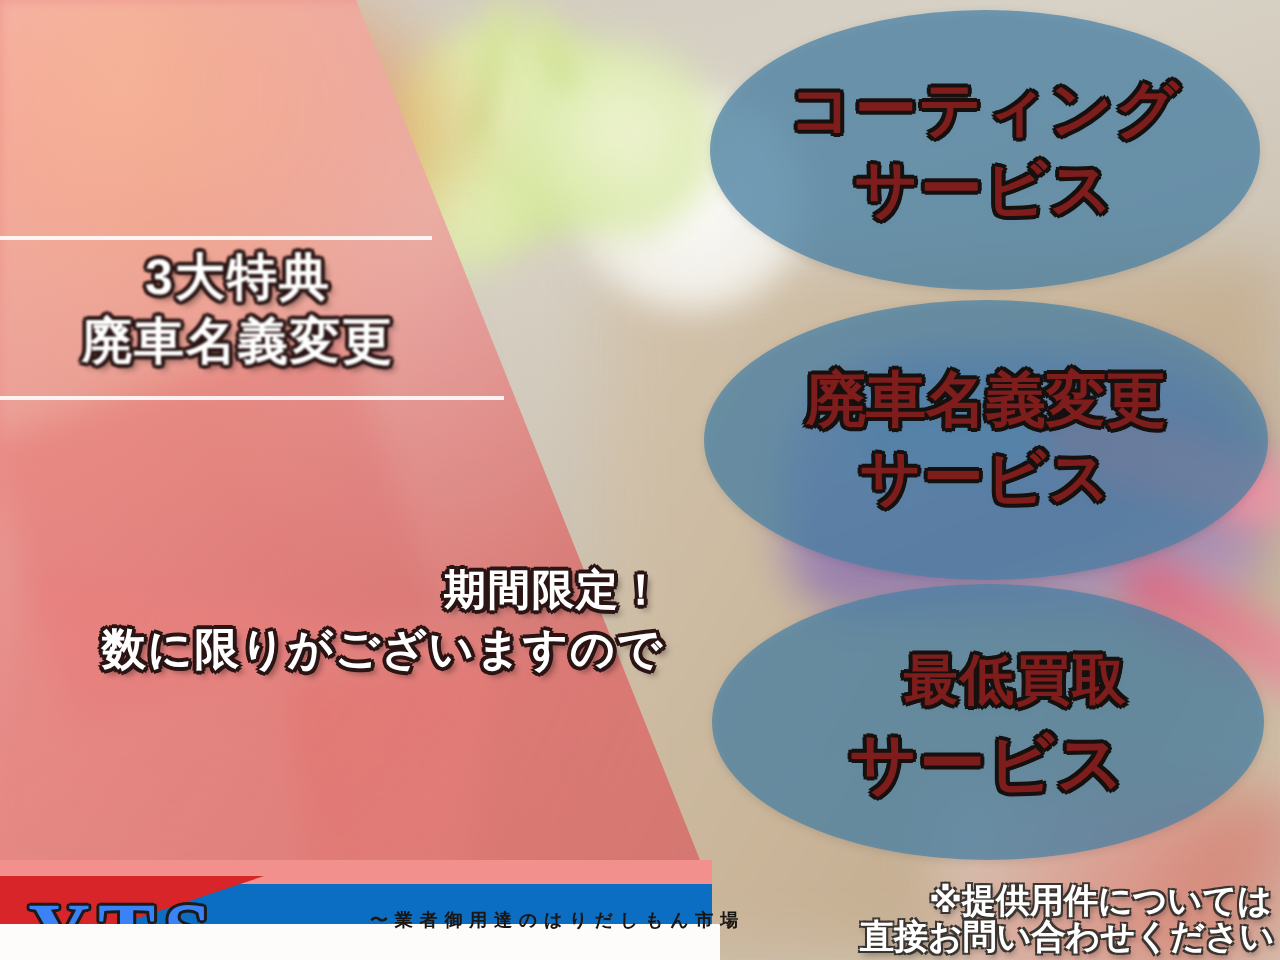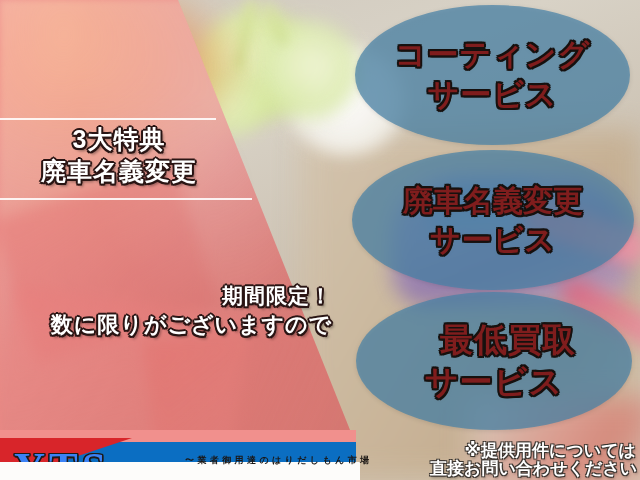--- a/index.html
+++ b/index.html
@@ -160,21 +160,21 @@
   }
   #ellipse-1{left:355px;top:5px;width:275px;height:140px;}
   #ellipse-1 .e1{font-size:31px;line-height:40px;letter-spacing:1px;}
   #ellipse-1 .e2{font-size:31px;line-height:40px;letter-spacing:1px;}
 
   #ellipse-2{left:352px;top:150px;width:282px;height:140px;}
   #ellipse-2 .e1{font-size:30px;line-height:38px;letter-spacing:0px;}
   #ellipse-2 .e2{font-size:30px;line-height:39px;letter-spacing:1px;}
 
   #ellipse-3{left:356px;top:292px;width:276px;height:138px;}
-  #ellipse-3 .e1{font-size:33px;line-height:42px;letter-spacing:1px;margin-left:28px;}
+  #ellipse-3 .e1{font-size:27px;line-height:42px;letter-spacing:1px;margin-left:28px;}
   #ellipse-3 .e2{font-size:33px;line-height:42px;letter-spacing:1px;}
 
   
   #footnote{
     position:absolute;left:430px;top:442px;width:206px;
     text-align:right;
     color:#ffffff;font-weight:bold;font-size:17px;line-height:18px;
     text-shadow:1px 1px 0 #3a3530,-1px 1px 0 #3a3530,1px -1px 0 #3a3530,-1px -1px 0 #3a3530,1px 2px 3px rgba(0,0,0,.4);
     white-space:nowrap;
   }

